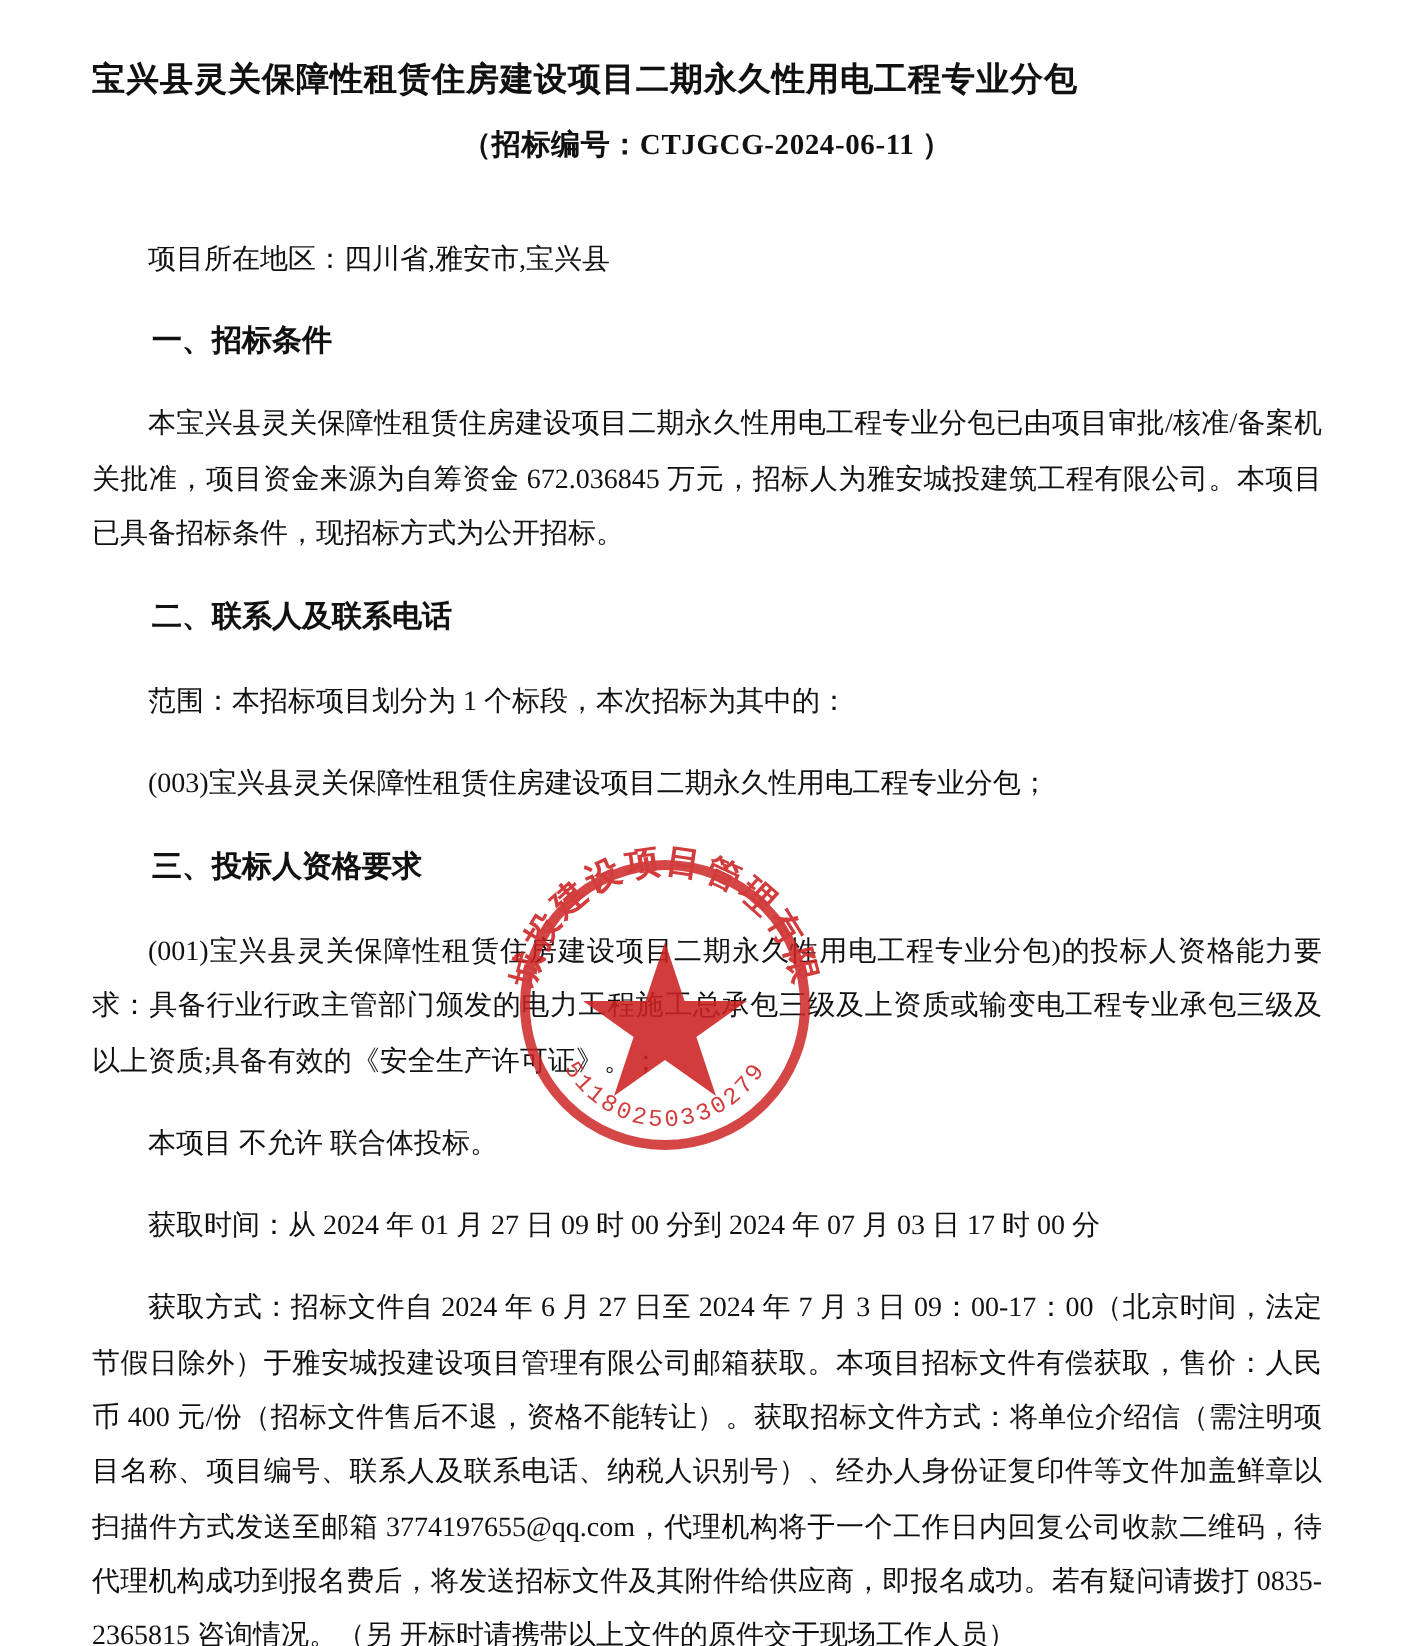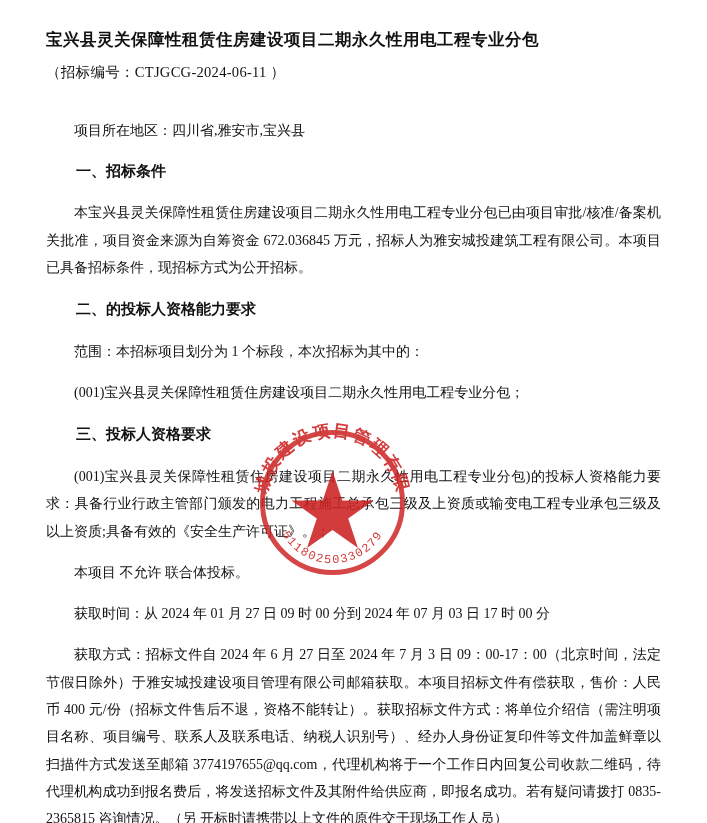--- a/index.html
+++ b/index.html
@@ -24,22 +24,23 @@
   }
   .doc-title {
     font-size: 16.5px;
     font-weight: bold;
     letter-spacing: 0.5px;
     line-height: 1.5;
     margin: 6px 0 0 0;
     font-family: "Liberation Serif", "DejaVu Serif", serif;
   }
   .doc-subtitle {
+    text-align: center;
     font-size: 14.5px;
-    font-weight: normal;
+    font-weight: bold;
     margin: 10px 0 0 0;
     letter-spacing: 0.3px;
   }
   .region-line {
     margin-top: 36px;
     font-size: 14px;
     text-indent: 2em;
     line-height: 1.8;
   }
   .section-head {
@@ -99,23 +100,23 @@
 
   <div class="page-body">
     <div class="doc-title">宝兴县灵关保障性租赁住房建设项目二期永久性用电工程专业分包</div>
     <div class="doc-subtitle">（招标编号：CTJGCG-2024-06-11 ）</div>
 
     <div class="region-line">项目所在地区：四川省,雅安市,宝兴县</div>
 
     <div class="section-head">一、招标条件</div>
     <div class="para">本宝兴县灵关保障性租赁住房建设项目二期永久性用电工程专业分包已由项目审批/核准/备案机关批准，项目资金来源为自筹资金 672.036845 万元，招标人为雅安城投建筑工程有限公司。本项目已具备招标条件，现招标方式为公开招标。</div>
 
-    <div class="section-head">二、的投标人资格能力要求</div>
+    <div class="section-head">二、联系人及联系电话</div>
     <div class="para">范围：本招标项目划分为 1 个标段，本次招标为其中的：</div>
-    <div class="para">(001)宝兴县灵关保障性租赁住房建设项目二期永久性用电工程专业分包；</div>
+    <div class="para">(003)宝兴县灵关保障性租赁住房建设项目二期永久性用电工程专业分包；</div>
 
     <div class="section-head">三、投标人资格要求</div>
     <div class="para">(001)宝兴县灵关保障性租赁住房建设项目二期永久性用电工程专业分包)的投标人资格能力要求：具备行业行政主管部门颁发的电力工程施工总承包三级及上资质或输变电工程专业承包三级及以上资质;具备有效的《安全生产许可证》。；</div>
     <div class="para">本项目 不允许 联合体投标。</div>
 
     <div class="para">获取时间：从 2024 年 01 月 27 日 09 时 00 分到 2024 年 07 月 03 日 17 时 00 分</div>
     <div class="para">获取方式：招标文件自 2024 年 6 月 27 日至 2024 年 7 月 3 日 09：00-17：00（北京时间，法定节假日除外）于雅安城投建设项目管理有限公司邮箱获取。本项目招标文件有偿获取，售价：人民币 400 元/份（招标文件售后不退，资格不能转让）。获取招标文件方式：将单位介绍信（需注明项目名称、项目编号、联系人及联系电话、纳税人识别号）、经办人身份证复印件等文件加盖鲜章以扫描件方式发送至邮箱 3774197655@qq.com，代理机构将于一个工作日内回复公司收款二维码，待代理机构成功到报名费后，将发送招标文件及其附件给供应商，即报名成功。若有疑问请拨打 0835-2365815 咨询情况。（另 开标时请携带以上文件的原件交于现场工作人员）</div>
 
   </div>
 

